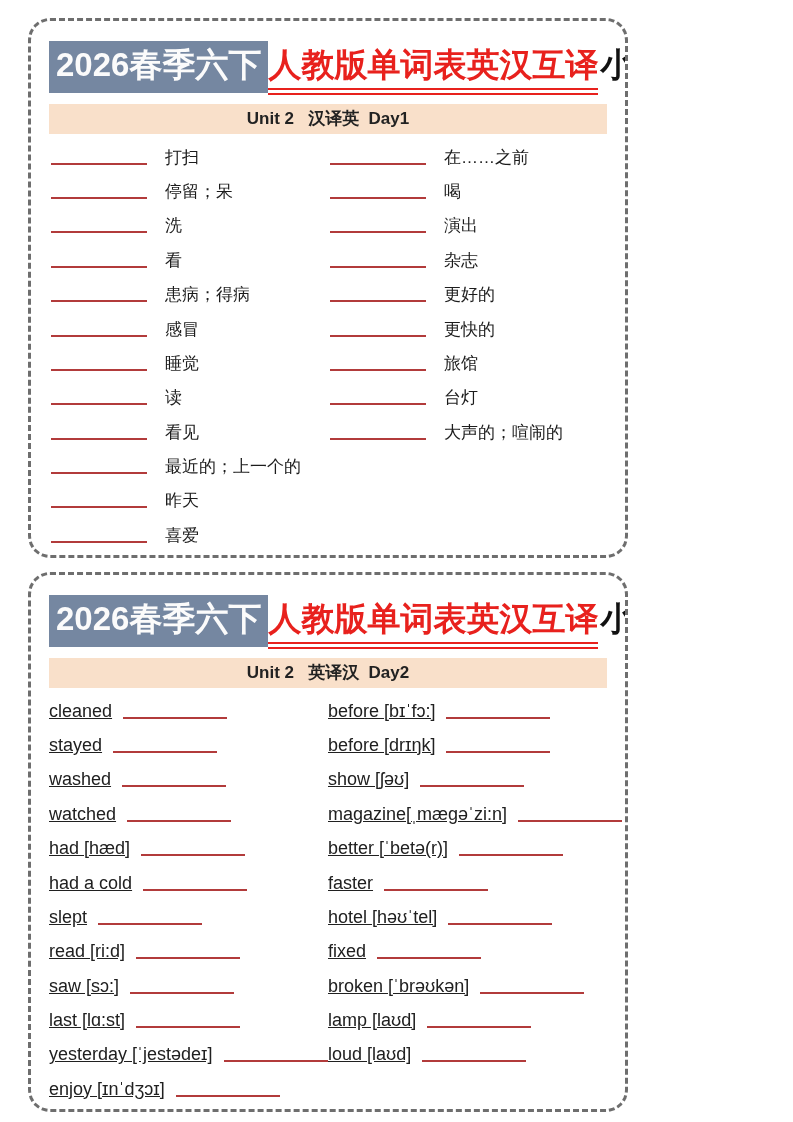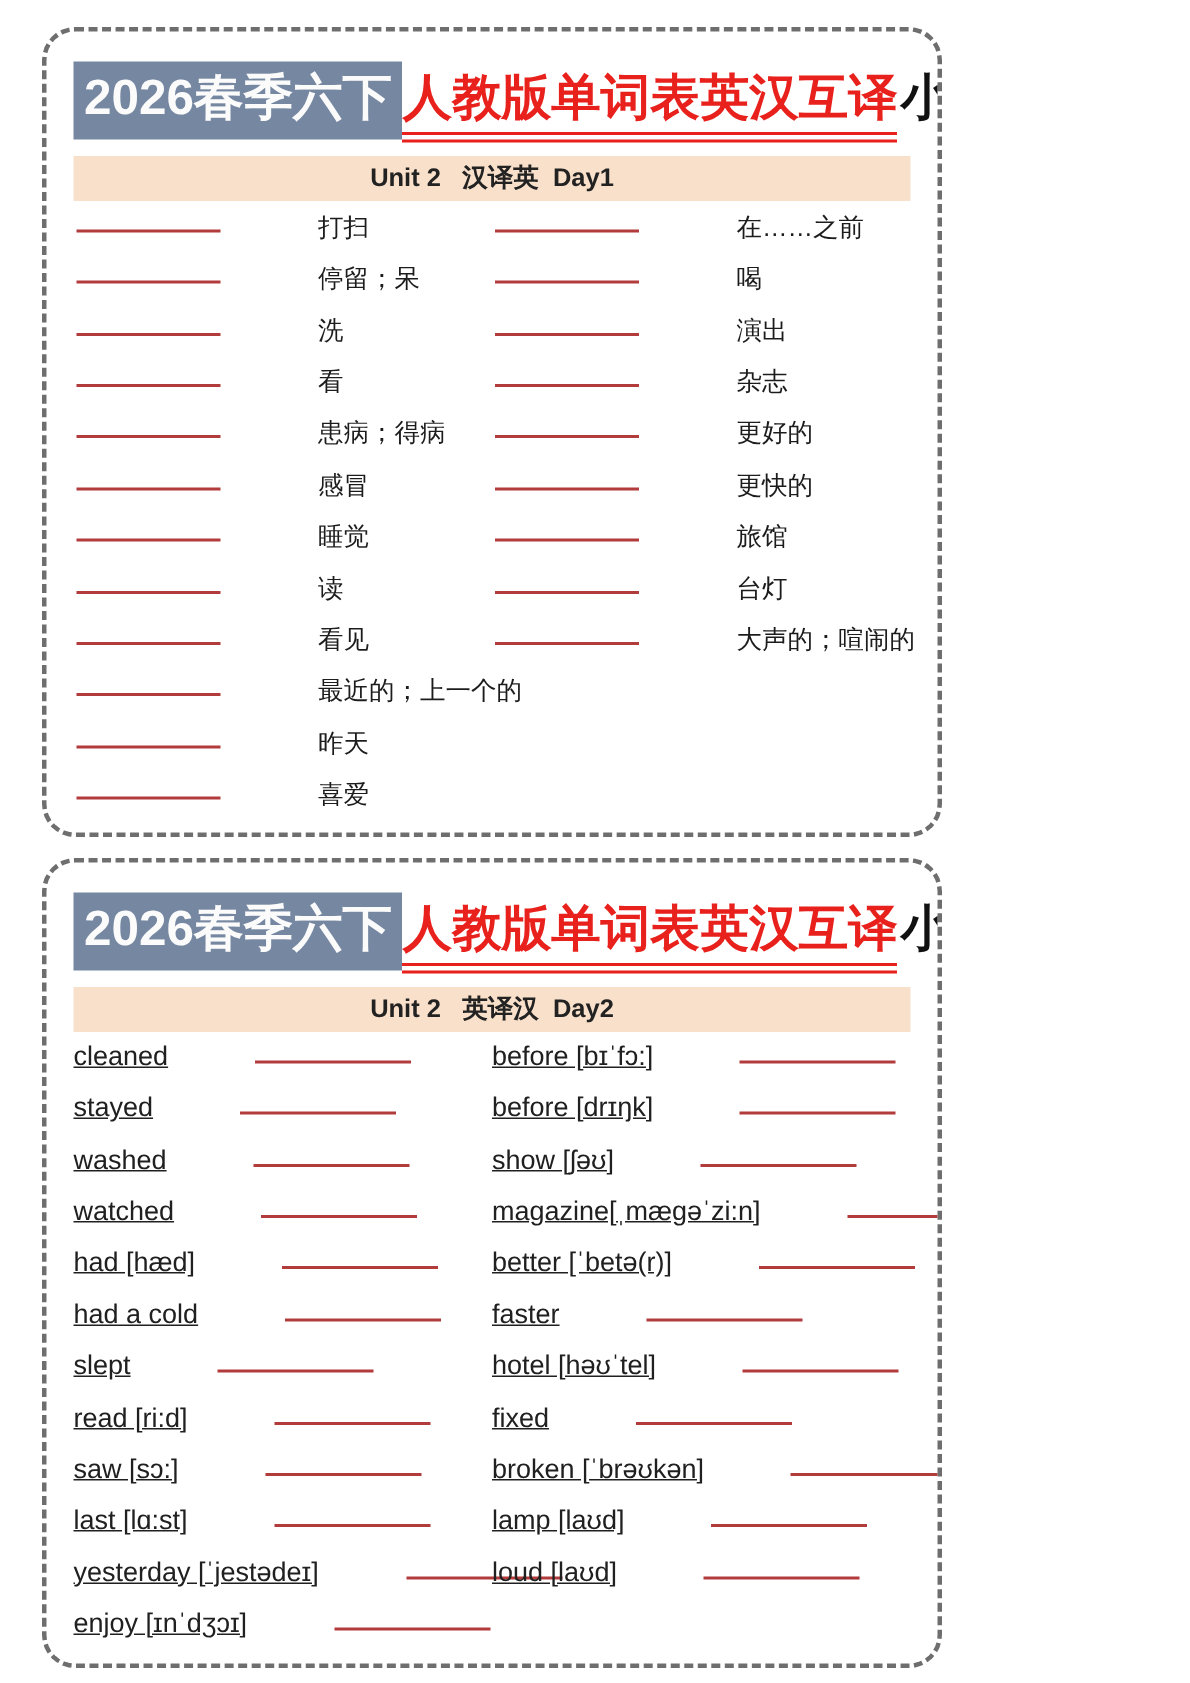--- a/index.html
+++ b/index.html
@@ -62,22 +62,21 @@
     white-space: pre;
   }
   .cols {
     display: flex;
     padding-top: 6px;
   }
   .col { flex: 1; min-width: 0; }
   .row {
     height: 34.4px;
     display: flex;
-    align-items: flex-start;
-    gap: 47px;
+    align-items: center;
   }
   .blank {
     width: 96px;
     height: 13px;
     border-bottom: 2px solid #b23b3b;
     flex: none;
   }
   .col.blank-first .blank { margin-left: 2px; margin-right: 18px; }
   .col.blank-first .word { font-size: 17px; color: #1c1c1c; white-space: nowrap; }
   .col.word-first .word {

